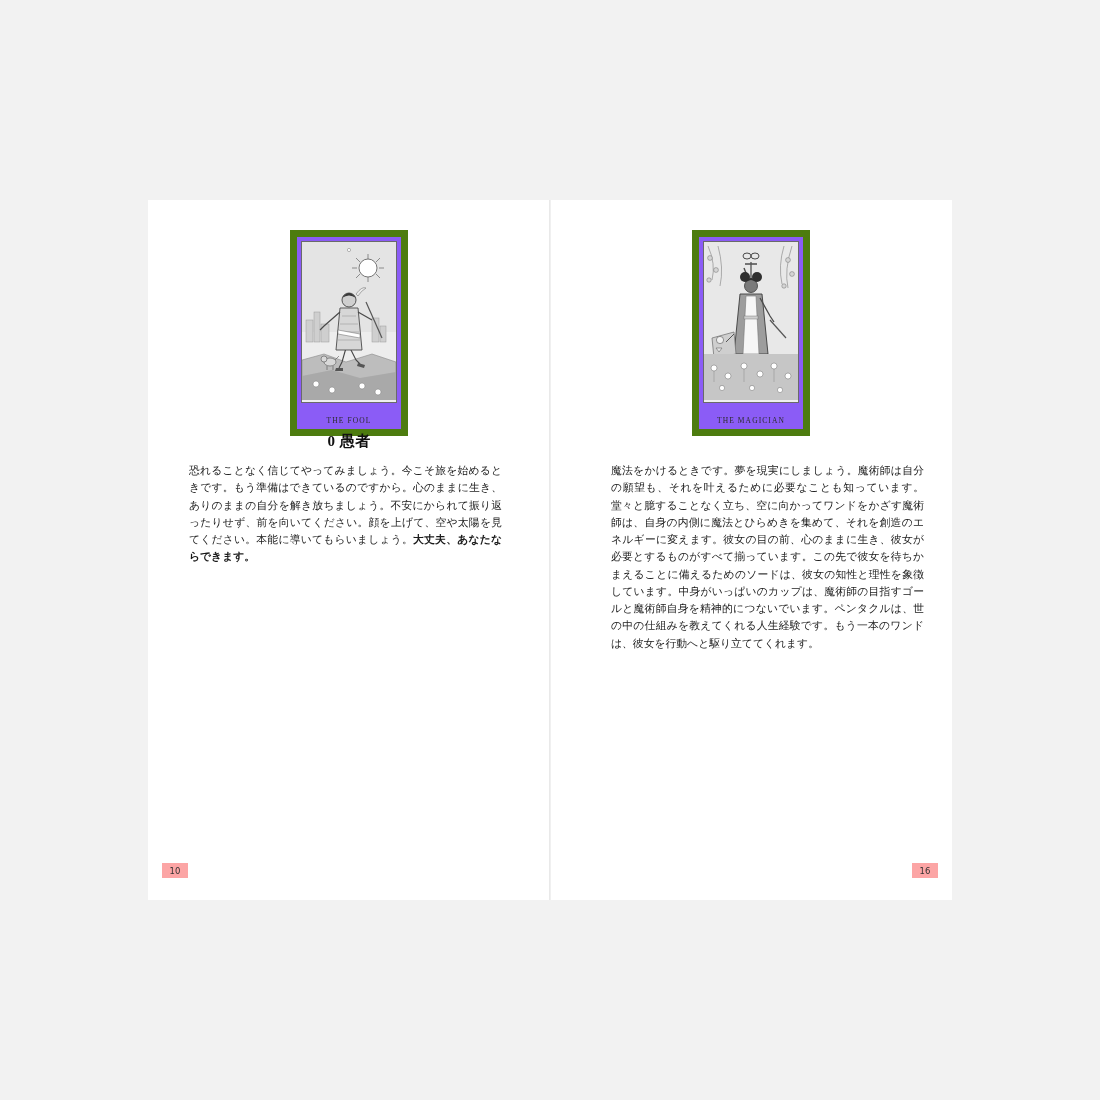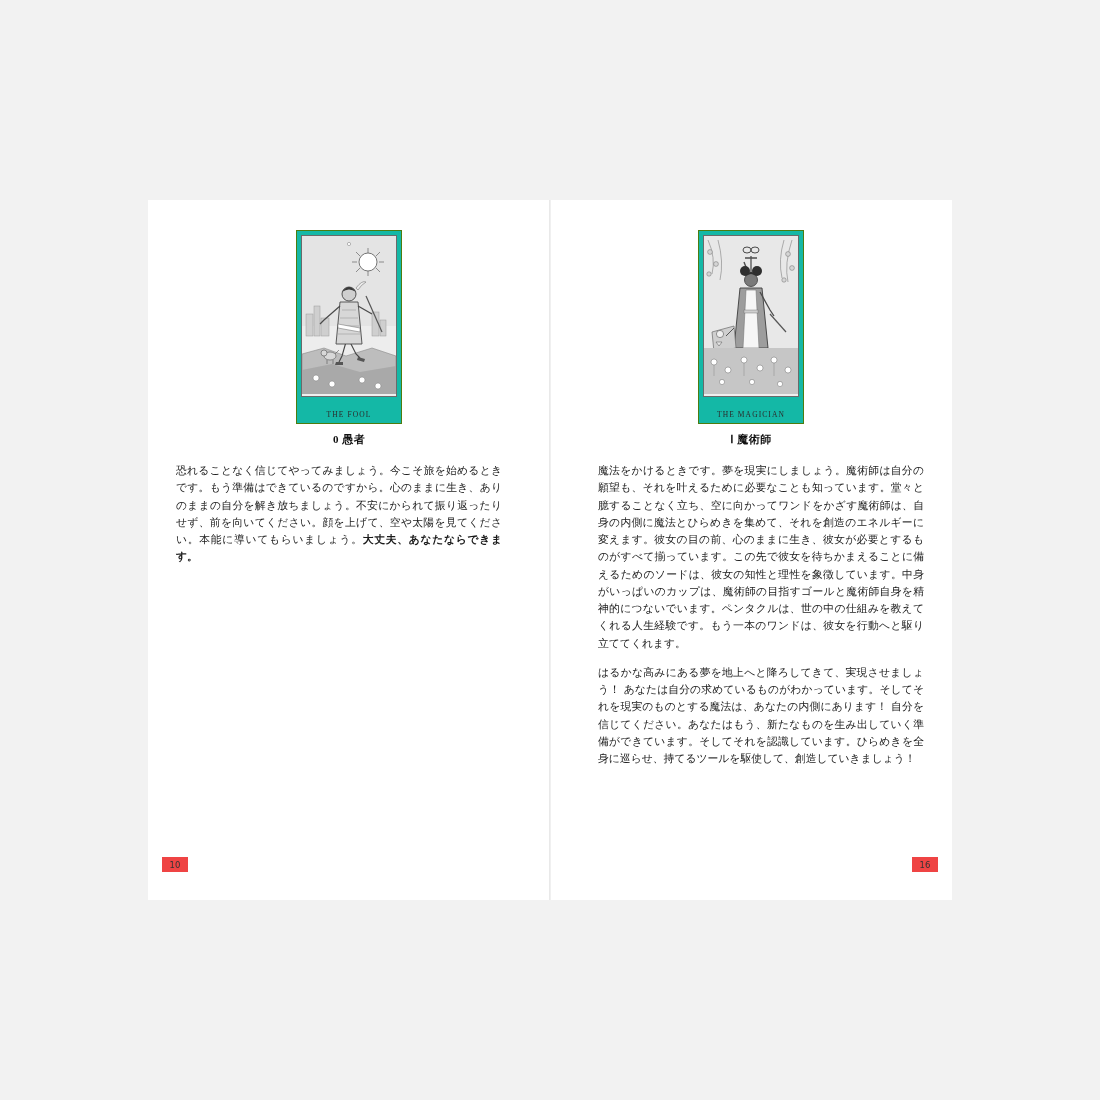--- a/index.html
+++ b/index.html
@@ -64,22 +64,22 @@
     top: 30px;
     left: 0;
     width: 100%;
     display: flex;
     justify-content: center;
   }
 
   .card {
     width: 104px;
     height: 192px;
-    background: #14b8a6;
-    border: 1px solid #4d7c0f;
+    background: #8b5cf6;
+    border: 7px solid #4d7c0f;
     position: relative;
     overflow: hidden;
   }
 
   .card-inner {
     position: absolute;
     left: 4px; right: 4px; top: 4px; bottom: 26px;
     border: 1px solid #6a6a6a;
     background: #efefef;
     overflow: hidden;
@@ -96,21 +96,21 @@
   }
 
   
   .chapter-title {
     position: absolute;
     top: 232px;
     left: 0;
     width: 100%;
     text-align: center;
     font-family: "Liberation Serif", serif;
-    font-size: 11px;
+    font-size: 15px;
     font-weight: bold;
     color: #111;
     letter-spacing: 0.5px;
   }
 
   
   .body {
     position: absolute;
     top: 262px;
     width: 326px;
@@ -118,30 +118,30 @@
     font-size: 10.8px;
     line-height: 1.60;
     color: #1a1a1a;
     text-align: justify;
     text-justify: inter-character;
   }
   .page-left .body { left: 28px; }
   .page-right .body { left: 48px; }
 
   .body p { margin: 0 0 12px 0; }
-  .body p:last-child { margin-bottom: 0; }
+  .body p:last-child { margin-bottom: 0; margin-left: 13px; }
   .body b { font-weight: bold; }
 
   
   .folio {
     position: absolute;
-    bottom: 28px;
+    bottom: 22px;
     width: 26px;
     height: 15px;
-    background: #ef4444;
+    background: #fca5a5;
     font-family: "DejaVu Sans", sans-serif;
     font-size: 8.5px;
     color: #333;
     display: flex;
     align-items: center;
     justify-content: center;
   }
   .folio-left { left: 14px; }
   .folio-right { right: 14px; }
 
@@ -318,25 +318,23 @@
                 <line x1="10" y1="129" x2="10" y2="140"></line>
                 <line x1="40" y1="127" x2="40" y2="140"></line>
                 <line x1="70" y1="127" x2="70" y2="140"></line>
               </g>
             </svg>
           </div>
           <div class="card-title">THE MAGICIAN</div>
         </div>
       </div>
 
-      <div class="chapter-title">Ⅰ 魔術師</div>
 
       <div class="body">
         <p>魔法をかけるときです。夢を現実にしましょう。魔術師は自分の願望も、それを叶えるために必要なことも知っています。堂々と臆することなく立ち、空に向かってワンドをかざす魔術師は、自身の内側に魔法とひらめきを集めて、それを創造のエネルギーに変えます。彼女の目の前、心のままに生き、彼女が必要とするものがすべて揃っています。この先で彼女を待ちかまえることに備えるためのソードは、彼女の知性と理性を象徴しています。中身がいっぱいのカップは、魔術師の目指すゴールと魔術師自身を精神的につないでいます。ペンタクルは、世の中の仕組みを教えてくれる人生経験です。もう一本のワンドは、彼女を行動へと駆り立ててくれます。</p>
-        <p>はるかな高みにある夢を地上へと降ろしてきて、実現させましょう！ あなたは自分の求めているものがわかっています。そしてそれを現実のものとする魔法は、あなたの内側にあります！ 自分を信じてください。あなたはもう、新たなものを生み出していく準備ができています。そしてそれを認識しています。ひらめきを全身に巡らせ、持てるツールを駆使して、創造していきましょう！</p>
       </div>
 
       <div class="folio folio-right">16</div>
     </div>
 
   </div>
 
   <div class="gutter"></div>
 </div>
 

